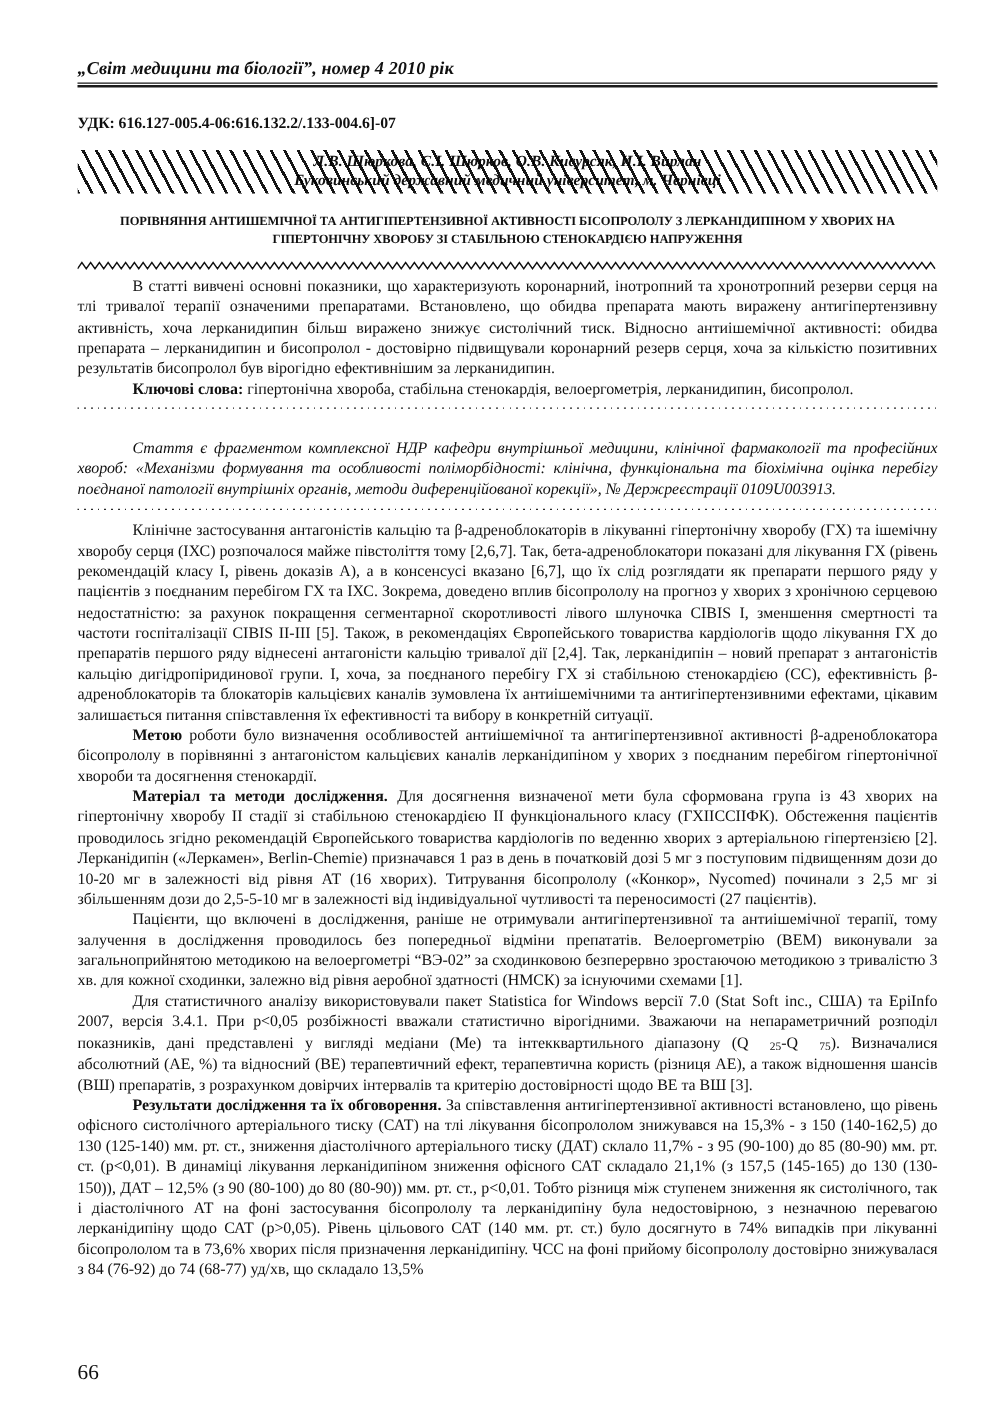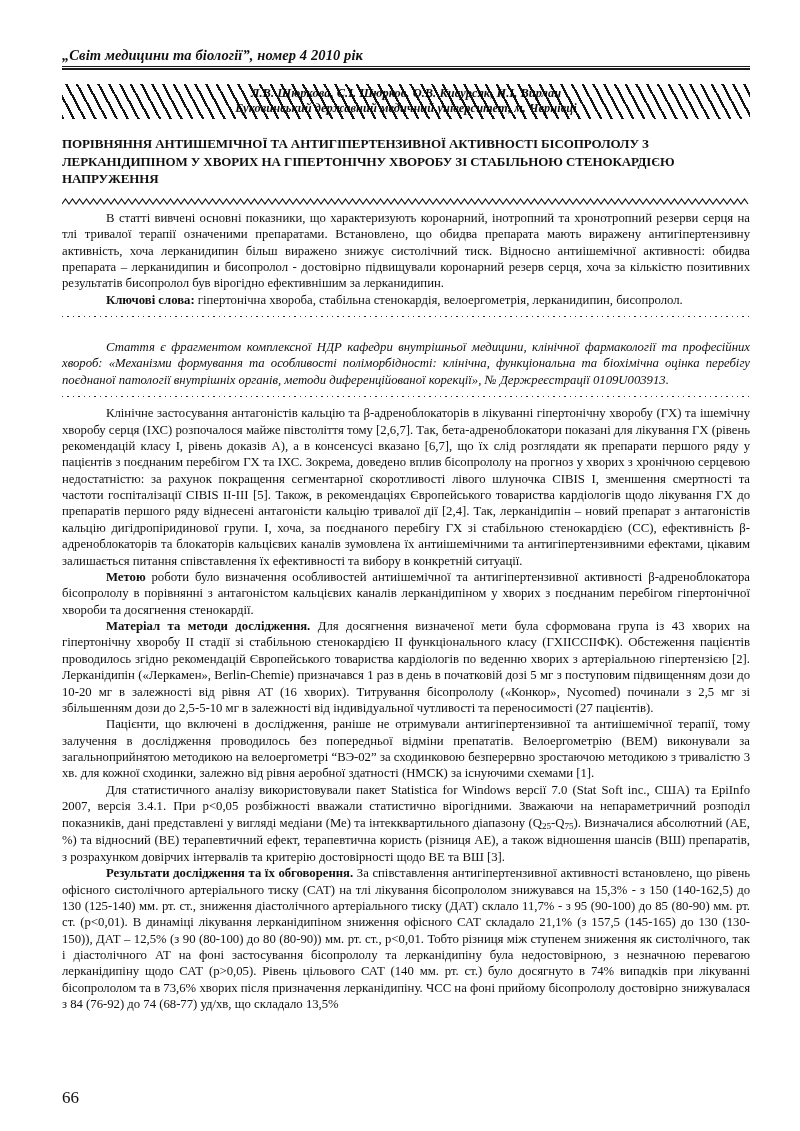--- a/index.html
+++ b/index.html
@@ -82,23 +82,23 @@
     font-weight: bold;
     font-size: 12.4px;
     line-height: 1.22;
     letter-spacing: .05px;
     white-space: nowrap;
   }
 
   
   .article-title {
     margin-top: 16px;
-    text-align: left;
-    font-weight: bold;
-    font-size: 13px;
+    text-align: center;
+    font-weight: bold;
+    font-size: 10px;
     line-height: 1.32;
     letter-spacing: -.1px;
   }
 
   
   .wave-rule {
     height: 9px;
     width: 688px;
     margin: 10px 0 0 0;
     background-repeat: repeat-x;
@@ -152,39 +152,40 @@
     font-style: italic;
     text-indent: 44px;
     margin-top: 21px;
   }
 
   .main { margin-top: 7px; }
   .main p.body + p.body { margin-top: 0; }
 
   .lead-bold { font-weight: bold; margin-top: 48px; }
 
-  sub { font-size: 72%; vertical-align: -.22em; }
+  sub { font-size: 72%; vertical-align: -.22em; padding-left: 17px; }
 
   
   .folio {
     position: absolute;
     left: 62px;
     top: 1088px;
     font-size: 17px;
   }
 </style>
 </head>
 <body>
 
 <div class="page">
   <div class="content">
 
     <div class="running-head">„Світ медицини та біології”, номер 4 2010 рік</div>
     <div class="head-rule"></div>
 
+    <div class="udc">УДК: 616.127-005.4-06:616.132.2/.133-004.6]-07</div>
 
     <div class="author-band">
       <div class="author-line">Л.В. Шюркова, С.І. Шюрков, О.В. Кисурсяк, И.І. Вирлан</div>
       <div class="affil-line">Буковинський державний медичний університет, м. Чернівці</div>
       <div class="hatch"></div>
     </div>
 
     <div class="article-title">ПОРІВНЯННЯ АНТИШЕМІЧНОЇ ТА АНТИГІПЕРТЕНЗИВНОЇ АКТИВНОСТІ БІСОПРОЛОЛУ З ЛЕРКАНІДИПІНОМ У ХВОРИХ НА ГІПЕРТОНІЧНУ ХВОРОБУ ЗІ СТАБІЛЬНОЮ СТЕНОКАРДІЄЮ НАПРУЖЕННЯ</div>
 
     <div class="wave-rule">

